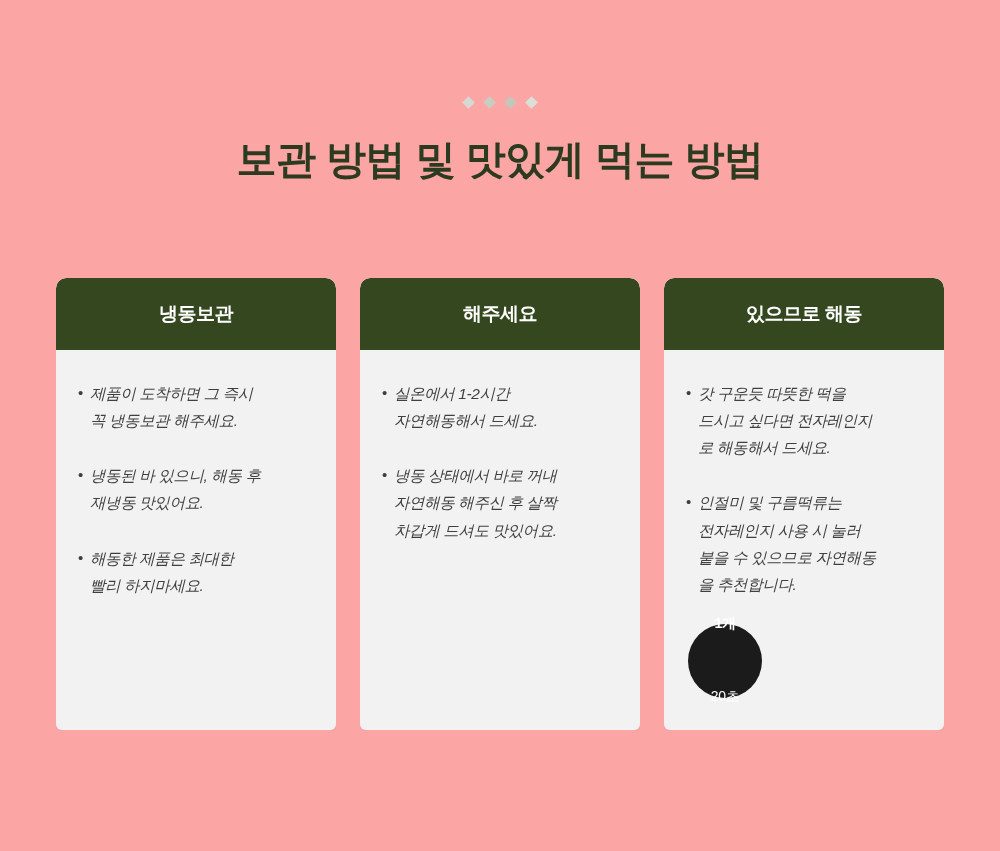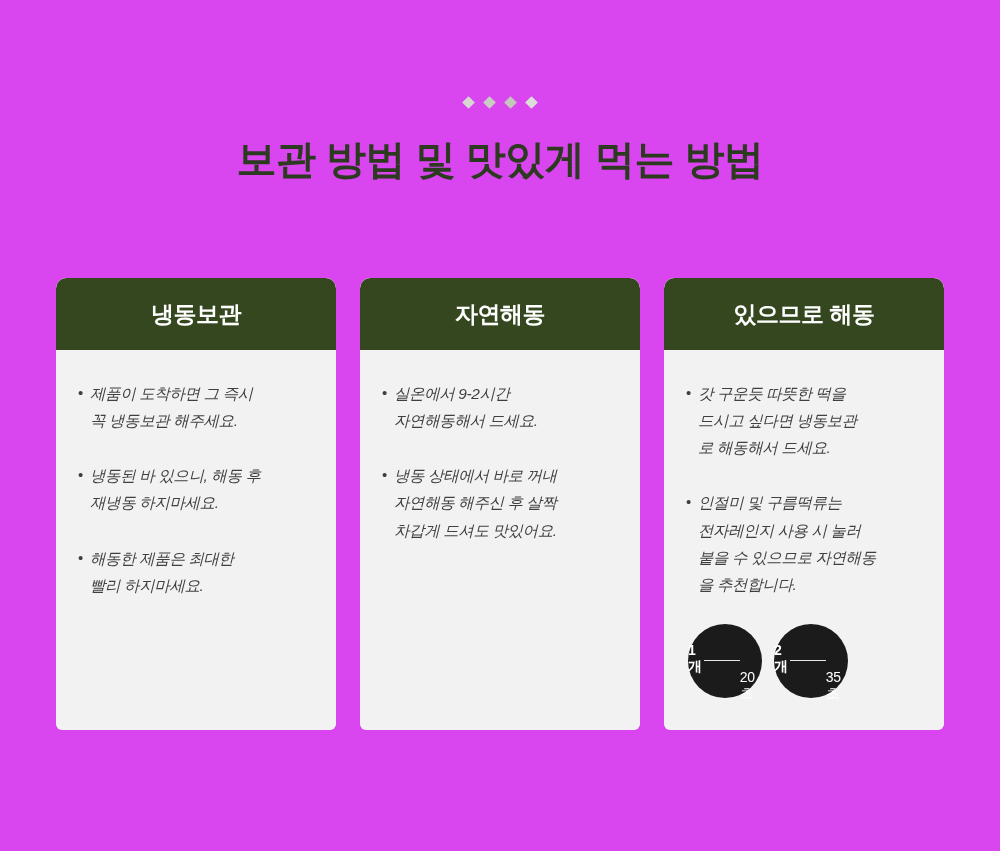--- a/index.html
+++ b/index.html
@@ -6,21 +6,21 @@
   html, body {
     width: 1000px;
     height: 851px;
     background: #ffffff;
     font-family: "Liberation Sans", "DejaVu Sans", sans-serif;
   }
   .page {
     position: relative;
     width: 1000px;
     height: 851px;
-    background: #d946ef;
+    background: #fca5a5;
     overflow: hidden;
     padding-left: 44px;
   }
 
   
   .diamonds {
     position: absolute;
     top: 98px;
     left: 0;
     width: 100%;
@@ -71,21 +71,21 @@
     flex-direction: column;
   }
   .card-header {
     height: 72px;
     background: #35471f;
     border-radius: 10px 10px 0 0;
     display: flex;
     align-items: center;
     justify-content: center;
     color: #ffffff;
-    font-size: 23px;
+    font-size: 19px;
     font-weight: bold;
     letter-spacing: -0.5px;
   }
   .card-body {
     padding: 30px 22px 24px 22px;
     flex: 1;
   }
   .bullet-list { list-style: none; }
   .bullet-item {
     display: flex;
@@ -112,21 +112,21 @@
     margin-top: 26px;
     padding-left: 2px;
   }
   .timer {
     width: 74px;
     height: 74px;
     border-radius: 50%;
     background: #1b1b1b;
     color: #ffffff;
     display: flex;
-    flex-direction: row;
+    flex-direction: column;
     align-items: center;
     justify-content: center;
     font-size: 14px;
     letter-spacing: -0.3px;
   }
   .timer-count {
     padding-bottom: 4px;
     font-weight: bold;
   }
   .timer-sep {
@@ -161,77 +161,72 @@
       <div class="card-body">
         <ul class="bullet-list">
           <li class="bullet-item">
             <span class="bullet-dot">•</span>
             <span class="bullet-text">제품이 도착하면 그 즉시
 꼭 냉동보관 해주세요.</span>
           </li>
           <li class="bullet-item">
             <span class="bullet-dot">•</span>
             <span class="bullet-text">냉동된 바 있으니, 해동 후
-재냉동 하지마세요.</span>
+재냉동 맛있어요.</span>
           </li>
           <li class="bullet-item">
             <span class="bullet-dot">•</span>
             <span class="bullet-text">해동한 제품은 최대한
 빨리 하지마세요.</span>
           </li>
         </ul>
       </div>
     </div>
 
     <div class="card">
-      <div class="card-header">자연해동</div>
+      <div class="card-header">해주세요</div>
       <div class="card-body">
         <ul class="bullet-list">
           <li class="bullet-item">
             <span class="bullet-dot">•</span>
-            <span class="bullet-text">실온에서 9-2시간
+            <span class="bullet-text">실온에서 1-2시간
 자연해동해서 드세요.</span>
           </li>
           <li class="bullet-item">
             <span class="bullet-dot">•</span>
             <span class="bullet-text">냉동 상태에서 바로 꺼내
 자연해동 해주신 후 살짝
 차갑게 드셔도 맛있어요.</span>
           </li>
         </ul>
       </div>
     </div>
 
     <div class="card">
       <div class="card-header">있으므로 해동</div>
       <div class="card-body">
         <ul class="bullet-list">
           <li class="bullet-item">
             <span class="bullet-dot">•</span>
             <span class="bullet-text">갓 구운듯 따뜻한 떡을
-드시고 싶다면 냉동보관
+드시고 싶다면 전자레인지
 로 해동해서 드세요.</span>
           </li>
           <li class="bullet-item">
             <span class="bullet-dot">•</span>
             <span class="bullet-text">인절미 및 구름떡류는
 전자레인지 사용 시 눌러
 붙을 수 있으므로 자연해동
 을 추천합니다.</span>
           </li>
         </ul>
         <div class="timers">
           <div class="timer">
             <span class="timer-count">1개</span>
             <span class="timer-sep"></span>
             <span class="timer-time">20초</span>
           </div>
-          <div class="timer">
-            <span class="timer-count">2개</span>
-            <span class="timer-sep"></span>
-            <span class="timer-time">35초</span>
-          </div>
         </div>
       </div>
     </div>
 
   </div>
 </div>
 
 </body></html>

